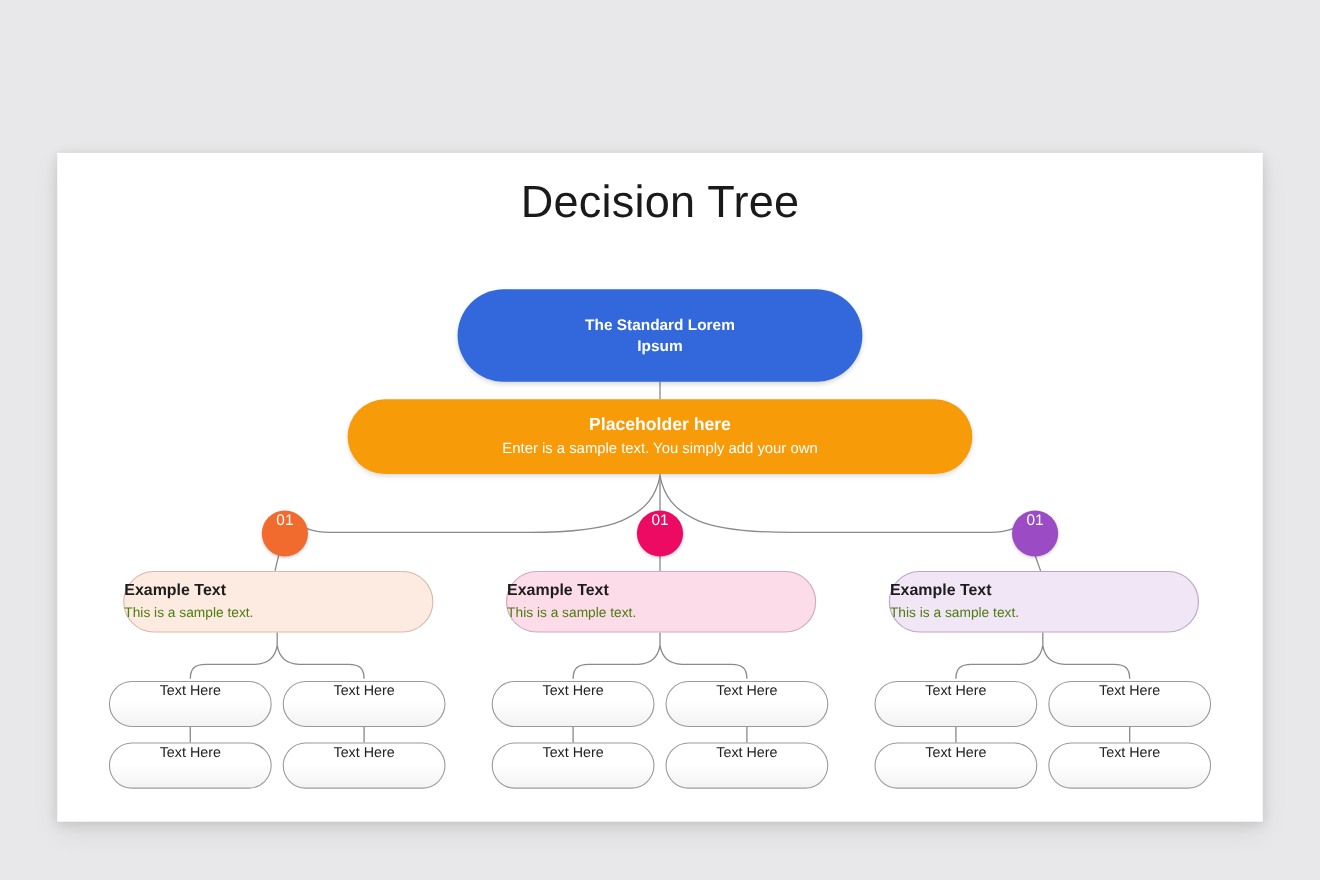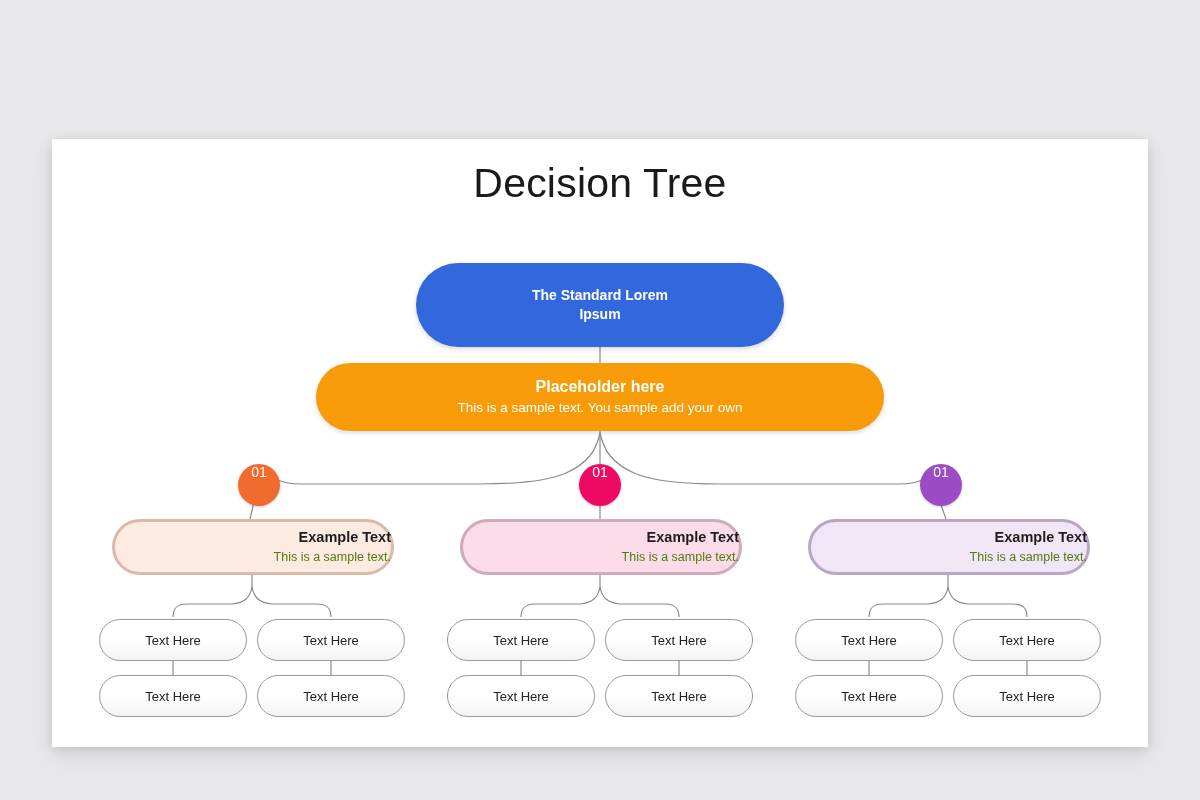--- a/index.html
+++ b/index.html
@@ -116,24 +116,24 @@
   }
 
   
   .branch-card {
     position: absolute;
     box-sizing: border-box;
     top: 472px;
     width: 282px;
     height: 56px;
     border-radius: 28px;
-    border: 3px solid #0369a1;
+    border: 1px solid #0369a1;
     display: flex;
     flex-direction: column;
-    align-items: flex-end;
+    align-items: flex-start;
     justify-content: center;
     text-align: center;
   }
   .branch-card .card-title {
     font-size: 14.5px;
     font-weight: bold;
     color: #1d1d1d;
     line-height: 1.2;
   }
   .branch-card .card-sub {
@@ -169,21 +169,21 @@
   
   .leaf {
     position: absolute;
     box-sizing: border-box;
     width: 148px;
     height: 42px;
     border-radius: 21px;
     border: 1px solid #9a9a9a;
     background: linear-gradient(to bottom, #ffffff 0%, #ffffff 45%, #f3f3f3 100%);
     display: flex;
-    align-items: center;
+    align-items: flex-start;
     justify-content: center;
     font-size: 13px;
     color: #222222;
   }
 </style>
 </head>
 <body>
 
 <div id="stage">
 
@@ -234,21 +234,21 @@
 
   <div class="page-title">Decision Tree</div>
 
   <div class="node root-node">
     <div class="node-title">The Standard Lorem
 Ipsum</div>
   </div>
 
   <div class="node second-node">
     <div class="node-title">Placeholder here</div>
-    <div class="node-sub">This is a sample text. You sample add your own</div>
+    <div class="node-sub">Enter is a sample text. You simply add your own</div>
   </div>
 
   <div class="badge n1">
     <span>01</span>
   </div>
   <div class="badge n2">
     <span>01</span>
   </div>
   <div class="badge n3">
     <span>01</span>

